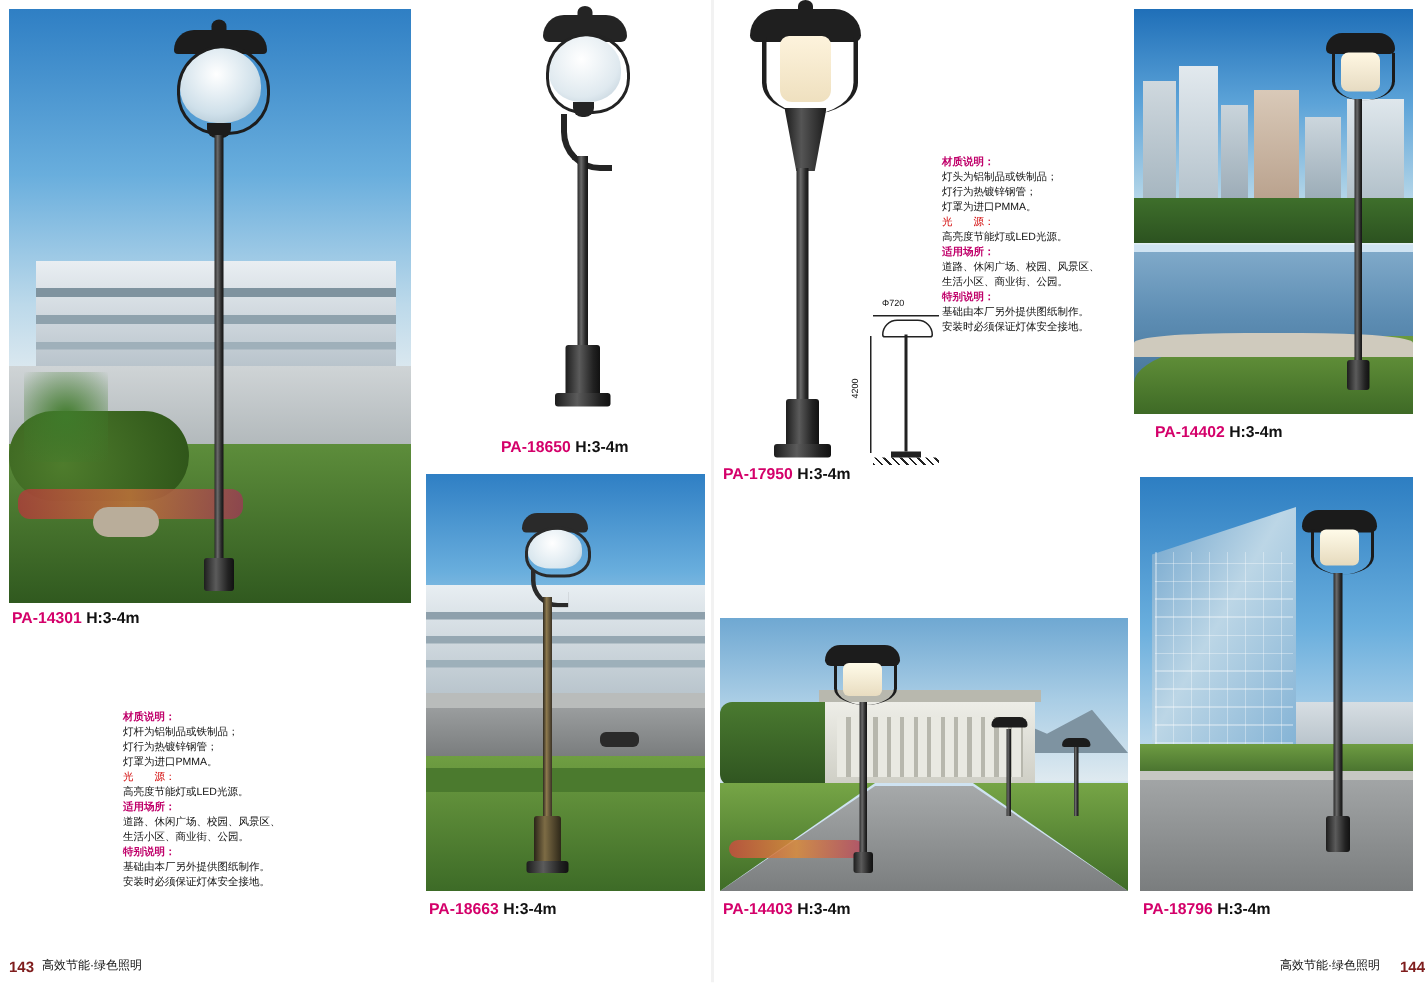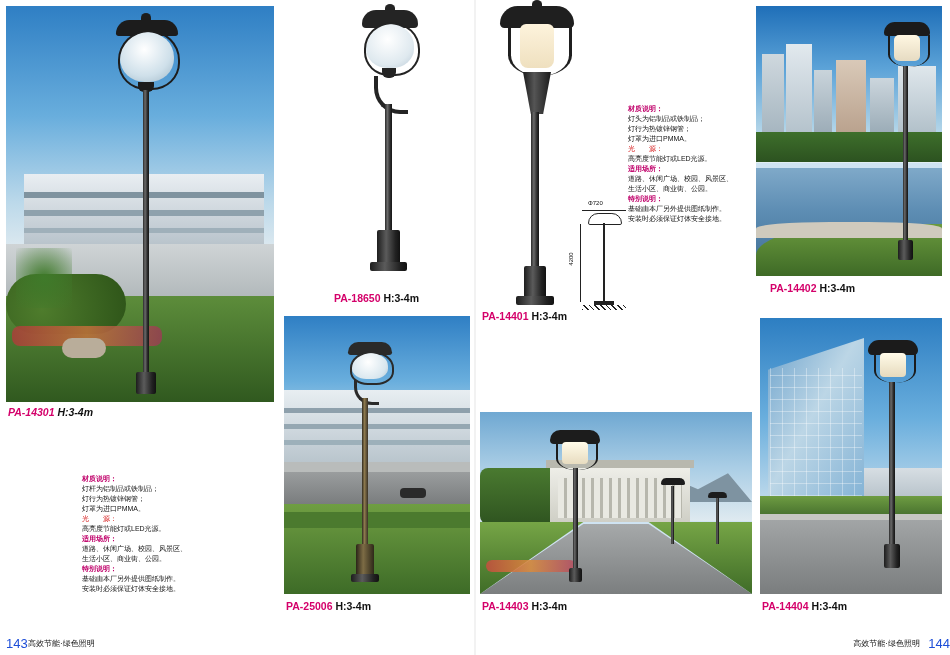--- a/index.html
+++ b/index.html
@@ -30,21 +30,21 @@
   .pole{position:absolute;background:linear-gradient(90deg,#2b2b2b,#6a6a6a 35%,#2a2a2a 75%,#151515);}
   .base{position:absolute;background:linear-gradient(90deg,#1d1d1d,#5b5b5b 40%,#222 80%,#111);border-radius:2px;}
   .head-bell{position:absolute;}
 
   
   .spec{position:absolute;font-size:7px;line-height:10px;color:#111;}
   .spec .ttl{color:#c0006a;font-weight:bold;}
   .spec .red{color:#d10000;}
 
   
-  .folio{position:absolute;bottom:4px;font-size:13px;font-weight:normal;color:#1d4ed8;}
+  .folio{position:absolute;bottom:4px;font-size:10px;font-weight:bold;color:#7f1d1d;}
   .foot-txt{position:absolute;bottom:6px;font-size:8px;color:#111;margin-top:20px;}
 
   
   .gutter{position:absolute;left:474px;top:0;width:2px;height:100%;background:#f2f2f2;}
 
   
   .techdraw{position:absolute;}
   .tech-line{position:absolute;background:#222;}
   .tech-label{position:absolute;font-size:6px;color:#111;}
 </style>
@@ -75,21 +75,21 @@
     <div class="lamp" style="left:104px;top:14px;width:74px;height:372px;">
       <div class="head-bell" style="left:6px;top:0;width:62px;height:16px;background:#1c1c1c;border-radius:30px 30px 6px 6px;"></div>
       <div style="position:absolute;left:31px;top:-7px;width:10px;height:9px;background:#1c1c1c;border-radius:50% 50% 0 0;"></div>
       <div style="position:absolute;left:10px;top:12px;width:54px;height:50px;background:radial-gradient(circle at 45% 35%,#ffffff,#cfe0ea 60%,#9fb7c6);border-radius:50% 50% 46% 46%;"></div>
       <div style="position:absolute;left:8px;top:10px;width:58px;height:56px;border:2px solid #1d1d1d;border-radius:50% 50% 45% 45%;"></div>
       <div style="position:absolute;left:28px;top:62px;width:16px;height:10px;background:#1c1c1c;border-radius:0 0 6px 6px;"></div>
       <div class="pole" style="left:33px;top:70px;width:6px;height:290px;"></div>
       <div class="base" style="left:26px;top:352px;width:20px;height:22px;"></div>
     </div>
   </div>
-  <div class="cap" style="left:8px;top:406px;font-style:italic;">
+  <div class="cap" style="left:8px;top:406px;">
     <span>PA-14301</span> <span class="h">H:3-4m</span>
   </div>
 
   <div style="position:absolute;left:330px;top:4px;width:120px;height:282px;">
     <div style="position:absolute;left:32px;top:6px;width:56px;height:18px;background:#242424;border-radius:28px 28px 8px 8px;"></div>
     <div style="position:absolute;left:55px;top:0px;width:10px;height:8px;background:#242424;border-radius:50% 50% 0 0;"></div>
     <div style="position:absolute;left:36px;top:20px;width:48px;height:44px;background:radial-gradient(circle at 45% 35%,#ffffff,#dfe9ef 65%,#b9c9d4);border-radius:50% 50% 44% 44%;"></div>
     <div style="position:absolute;left:34px;top:18px;width:52px;height:50px;border:2px solid #232323;border-radius:50% 50% 44% 44%;"></div>
     <div style="position:absolute;left:52px;top:64px;width:14px;height:10px;background:#242424;border-radius:0 0 6px 6px;"></div>
     <div style="position:absolute;left:44px;top:72px;width:30px;height:34px;border-left:4px solid #242424;border-bottom:4px solid #242424;border-radius:0 0 0 26px;"></div>
@@ -105,21 +105,21 @@
     <div style="position:absolute;left:22px;top:4px;width:74px;height:22px;background:#1f1f1f;border-radius:40px 40px 10px 10px;"></div>
     <div style="position:absolute;left:54px;top:-2px;width:10px;height:8px;background:#1f1f1f;border-radius:50% 50% 0 0;"></div>
     <div style="position:absolute;left:42px;top:22px;width:34px;height:44px;background:linear-gradient(#fdf3dc,#efe0bf);border-radius:6px 6px 8px 8px;"></div>
     <div style="position:absolute;left:30px;top:22px;width:58px;height:52px;border-left:3px solid #1f1f1f;border-right:3px solid #1f1f1f;border-radius:0 0 50% 50%/0 0 40% 40%;"></div>
     <div style="position:absolute;left:45px;top:70px;width:28px;height:42px;background:linear-gradient(90deg,#1b1b1b,#555 40%,#1b1b1b);clip-path:polygon(0 0,100% 0,72% 100%,28% 100%);"></div>
     <div class="pole" style="left:53px;top:110px;width:8px;height:158px;"></div>
     <div class="base" style="left:46px;top:264px;width:22px;height:32px;"></div>
     <div class="base" style="left:38px;top:294px;width:38px;height:9px;"></div>
   </div>
   <div class="cap" style="left:482px;top:310px;">
-    <span>PA-14401</span> <span class="h">H:3-4m</span>
+    <span>PA-17950</span> <span class="h">H:3-4m</span>
   </div>
 
   <div class="techdraw" style="left:576px;top:200px;width:56px;height:118px;">
     <div class="tech-label" style="left:12px;top:0px;">Φ720</div>
     <div class="tech-line" style="left:6px;top:10px;width:44px;height:1px;"></div>
     <div style="position:absolute;left:12px;top:13px;width:32px;height:10px;border:1px solid #222;border-radius:16px 16px 3px 3px;"></div>
     <div class="tech-line" style="left:27px;top:23px;width:2px;height:78px;"></div>
     <div class="tech-line" style="left:18px;top:101px;width:20px;height:4px;"></div>
     <div class="tech-line" style="left:4px;top:24px;width:1px;height:78px;"></div>
     <div class="tech-label" style="left:-12px;top:56px;transform:rotate(-90deg);">4200</div>
@@ -199,21 +199,21 @@
       <div style="position:absolute;left:16px;top:0;width:44px;height:13px;background:#2a2a2a;border-radius:22px 22px 6px 6px;"></div>
       <div style="position:absolute;left:20px;top:11px;width:36px;height:26px;background:radial-gradient(circle at 45% 35%,#ffffff,#d8e6ee 70%,#b0c3ce);border-radius:50% 50% 40% 40%;"></div>
       <div style="position:absolute;left:18px;top:9px;width:40px;height:30px;border:2px solid #2a2a2a;border-radius:50% 50% 40% 40%;"></div>
       <div style="position:absolute;left:22px;top:38px;width:22px;height:22px;border-left:3px solid #2a2a2a;border-bottom:3px solid #2a2a2a;border-radius:0 0 0 18px;"></div>
       <div class="pole" style="left:30px;top:56px;width:6px;height:152px;background:linear-gradient(90deg,#2f2a20,#8e7a4e 40%,#3a3226);"></div>
       <div class="base" style="left:24px;top:202px;width:18px;height:32px;background:linear-gradient(90deg,#2a2418,#7d6c45 40%,#2e2819);"></div>
       <div class="base" style="left:19px;top:232px;width:28px;height:8px;"></div>
     </div>
   </div>
   <div class="cap" style="left:286px;top:600px;">
-    <span>PA-25006</span> <span class="h">H:3-4m</span>
+    <span>PA-18663</span> <span class="h">H:3-4m</span>
   </div>
 
   <div class="photo" style="left:480px;top:412px;width:272px;height:182px;">
     <div class="sky" style="height:60%;background:linear-gradient(#6fa8d2 0%,#a9cde5 50%,#dfeaf0 100%);"></div>
     <div style="position:absolute;right:0;top:58px;width:120px;height:32px;background:#7e93a1;clip-path:polygon(0 100%,30% 20%,55% 60%,80% 10%,100% 100%);"></div>
     <div style="position:absolute;left:0;top:56px;width:80px;height:56px;background:linear-gradient(#4a7a30,#2f5420);border-radius:8px;"></div>
     <div style="position:absolute;left:70px;top:52px;width:140px;height:58px;background:linear-gradient(#f0f0ea,#cfcfc6);"></div>
     <div style="position:absolute;left:78px;top:66px;width:124px;height:40px;background:repeating-linear-gradient(90deg,#e9e9e2 0 6px,#b7b7ad 6px 9px);"></div>
     <div style="position:absolute;left:66px;top:48px;width:148px;height:8px;background:#b8b8ae;"></div>
     <div style="position:absolute;left:0;bottom:0;width:272px;height:70px;background:linear-gradient(#a6a9aa,#7b7e7f);clip-path:polygon(38% 0,62% 0,100% 100%,0 100%);"></div>
@@ -253,21 +253,21 @@
 
     <div class="lamp" style="left:100px;top:22px;width:66px;height:236px;">
       <div style="position:absolute;left:8px;top:0;width:50px;height:15px;background:#1b1b1b;border-radius:26px 26px 10px 10px;"></div>
       <div style="position:absolute;left:20px;top:13px;width:26px;height:24px;background:linear-gradient(#fffbe9,#e6dabd);border-radius:4px;"></div>
       <div style="position:absolute;left:14px;top:13px;width:38px;height:30px;border-left:2px solid #1b1b1b;border-right:2px solid #1b1b1b;border-radius:0 0 50% 50%/0 0 40% 40%;"></div>
       <div class="pole" style="left:29px;top:42px;width:6px;height:166px;"></div>
       <div class="base" style="left:24px;top:204px;width:16px;height:24px;"></div>
     </div>
   </div>
   <div class="cap" style="left:762px;top:600px;">
-    <span>PA-14404</span> <span class="h">H:3-4m</span>
+    <span>PA-18796</span> <span class="h">H:3-4m</span>
   </div>
 
   <div class="folio" style="left:6px;">143</div>
   <div class="foot-txt" style="left:28px;">高效节能·绿色照明</div>
   <div class="foot-txt" style="right:30px;">高效节能·绿色照明</div>
   <div class="folio" style="right:0;">144</div>
 
 </div>
 
 </body></html>

